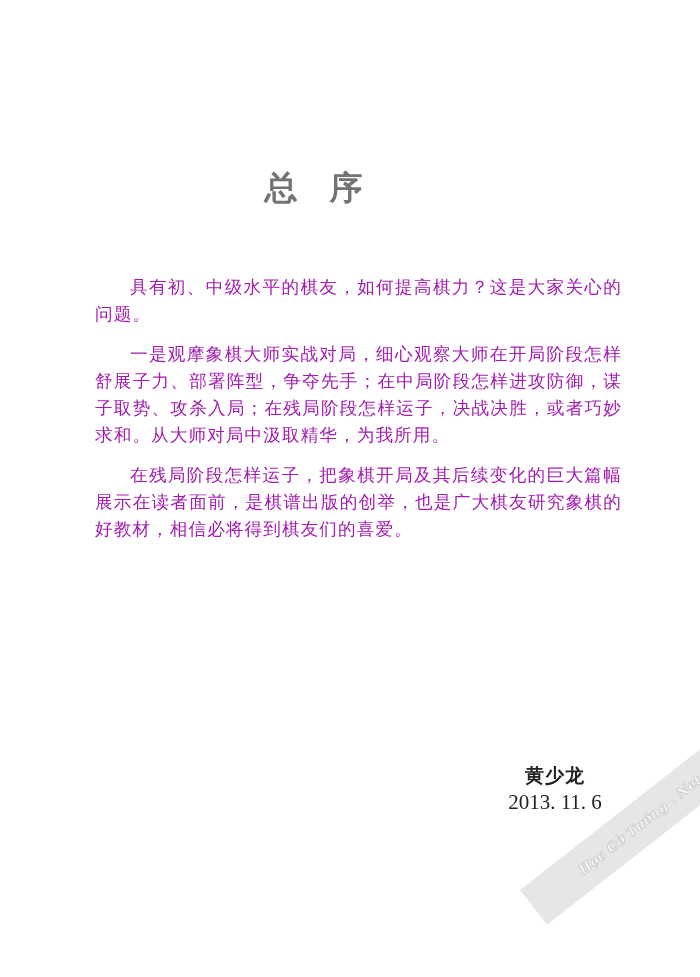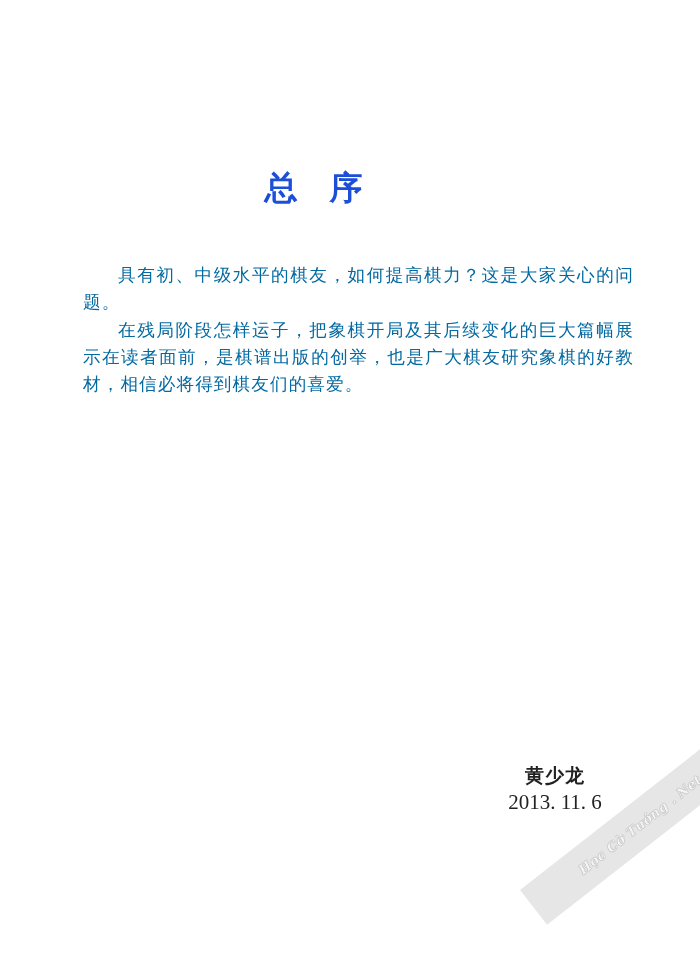--- a/index.html
+++ b/index.html
@@ -3,28 +3,28 @@
   <meta charset="utf-8">
   <style>
     html, body { margin:0; padding:0; }
     body {
       width:700px; height:977px; background:#ffffff; position:relative; overflow:hidden;
       font-family: "DejaVu Serif", "Liberation Serif", serif; color:#1a1a1a;
     }
     .title {
       position:absolute; top:168px; left:0; width:627px; text-align:center;
       font-size:33px; font-weight:bold; letter-spacing:32px; text-indent:32px;
-      color:#1d4ed8; line-height:40px;
+      color:#737373; line-height:40px;
     }
     .body-text {
       position:absolute; top:262px; left:83px; width:551px;
     }
     .para {
-      margin:0; font-size:17.6px; line-height:27.3px; text-indent:35px;
-      text-align:justify; letter-spacing:1.1px; color:#0369a1;
+      margin:12px; font-size:17.6px; line-height:27.3px; text-indent:35px;
+      text-align:justify; letter-spacing:1.1px; color:#a21caf;
     }
     .signature {
       position:absolute; top:762px; left:470px; width:170px; text-align:center;
     }
     .sig-name { font-size:19px; font-weight:bold; line-height:26px; letter-spacing:1px; color:#222; }
     .sig-date { font-family:"Liberation Serif", serif; font-size:21px; line-height:28px; color:#222; }
     .watermark {
       position:absolute; left:520px; top:890px; width:340px; height:44px;
       background:#e6e6e6; transform:rotate(-38deg); transform-origin:left top;
       display:flex; align-items:center; justify-content:center;
@@ -36,20 +36,21 @@
     }
   </style>
 </head>
 <body>
 
 <div>
   <div class="title">总序</div>
 
   <div class="body-text">
     <p class="para">具有初、中级水平的棋友，如何提高棋力？这是大家关心的问题。</p>
+    <p class="para">一是观摩象棋大师实战对局，细心观察大师在开局阶段怎样舒展子力、部署阵型，争夺先手；在中局阶段怎样进攻防御，谋子取势、攻杀入局；在残局阶段怎样运子，决战决胜，或者巧妙求和。从大师对局中汲取精华，为我所用。</p>
     <p class="para">在残局阶段怎样运子，把象棋开局及其后续变化的巨大篇幅展示在读者面前，是棋谱出版的创举，也是广大棋友研究象棋的好教材，相信必将得到棋友们的喜爱。</p>
   </div>
 
   <div class="signature">
     <div class="sig-name">黄少龙</div>
     <div class="sig-date">2013. 11. 6</div>
   </div>
 
   <div class="watermark">
     <span class="wm-text">Học Cờ Tướng . Net</span>

